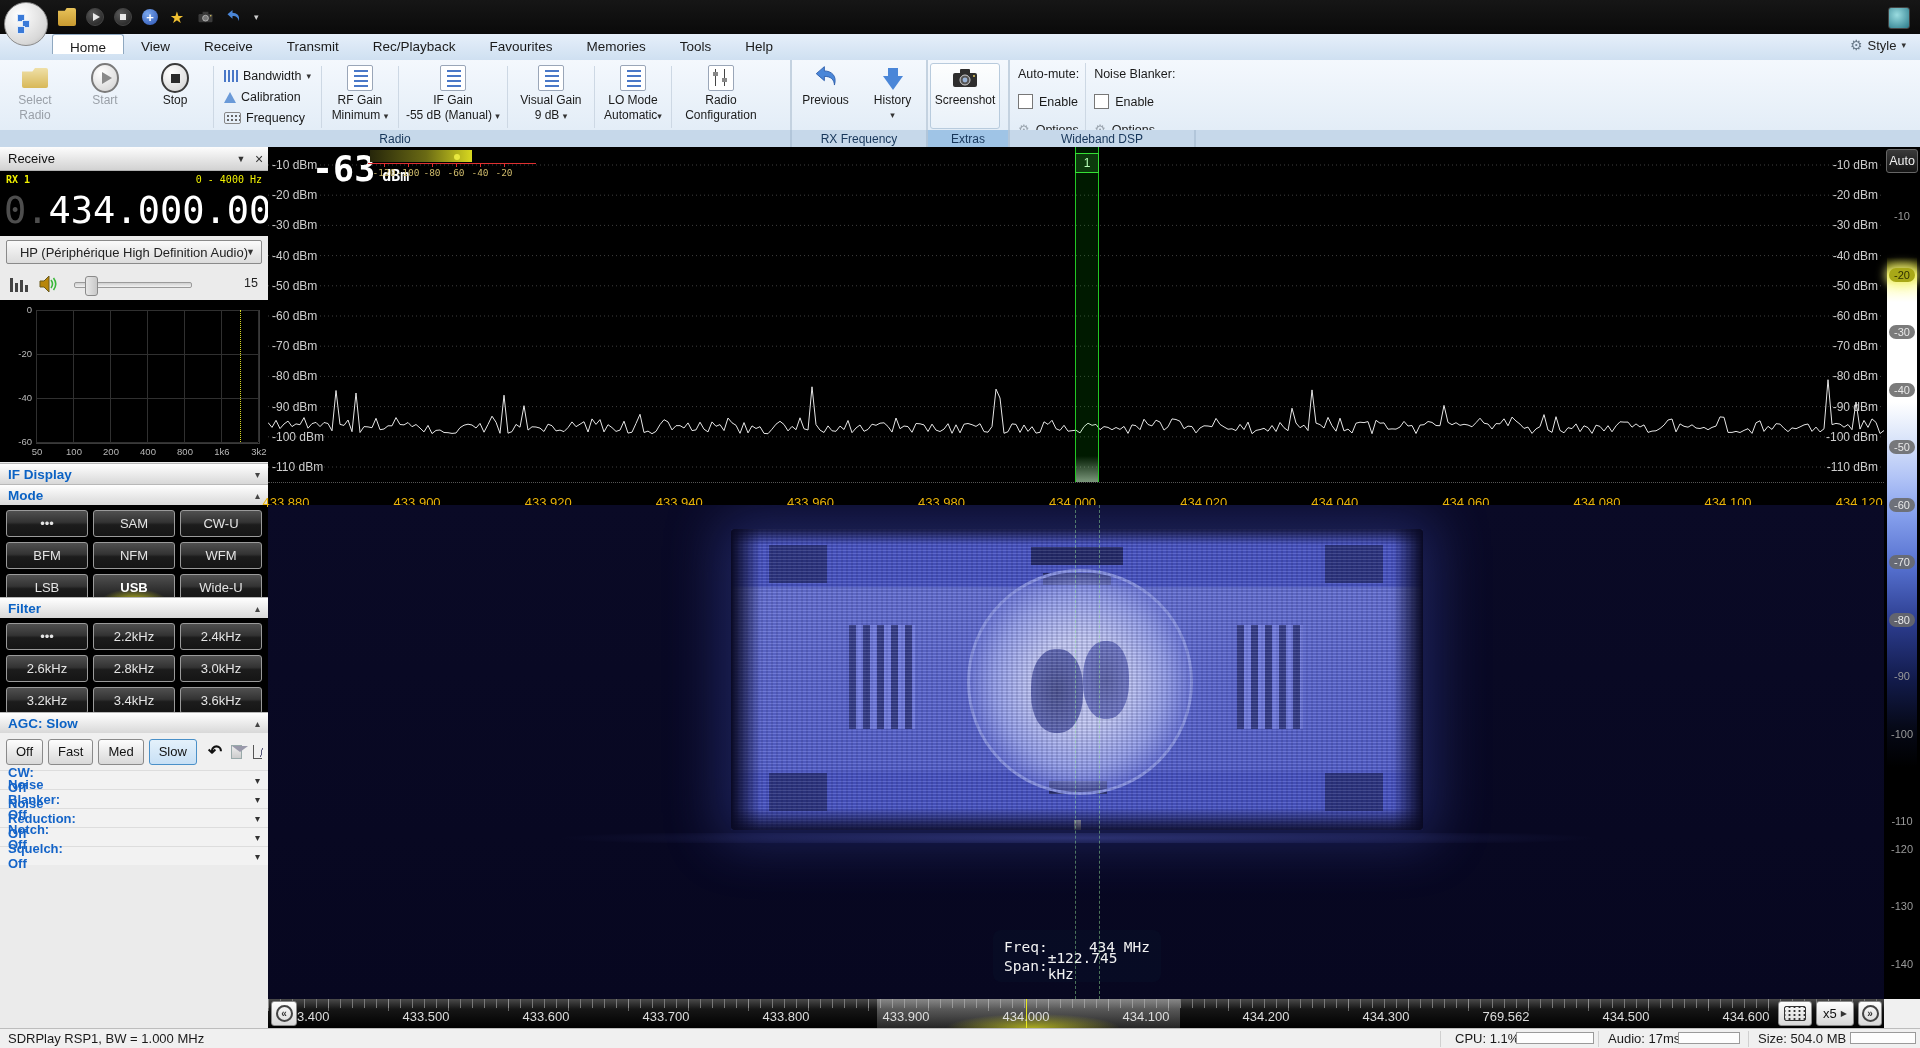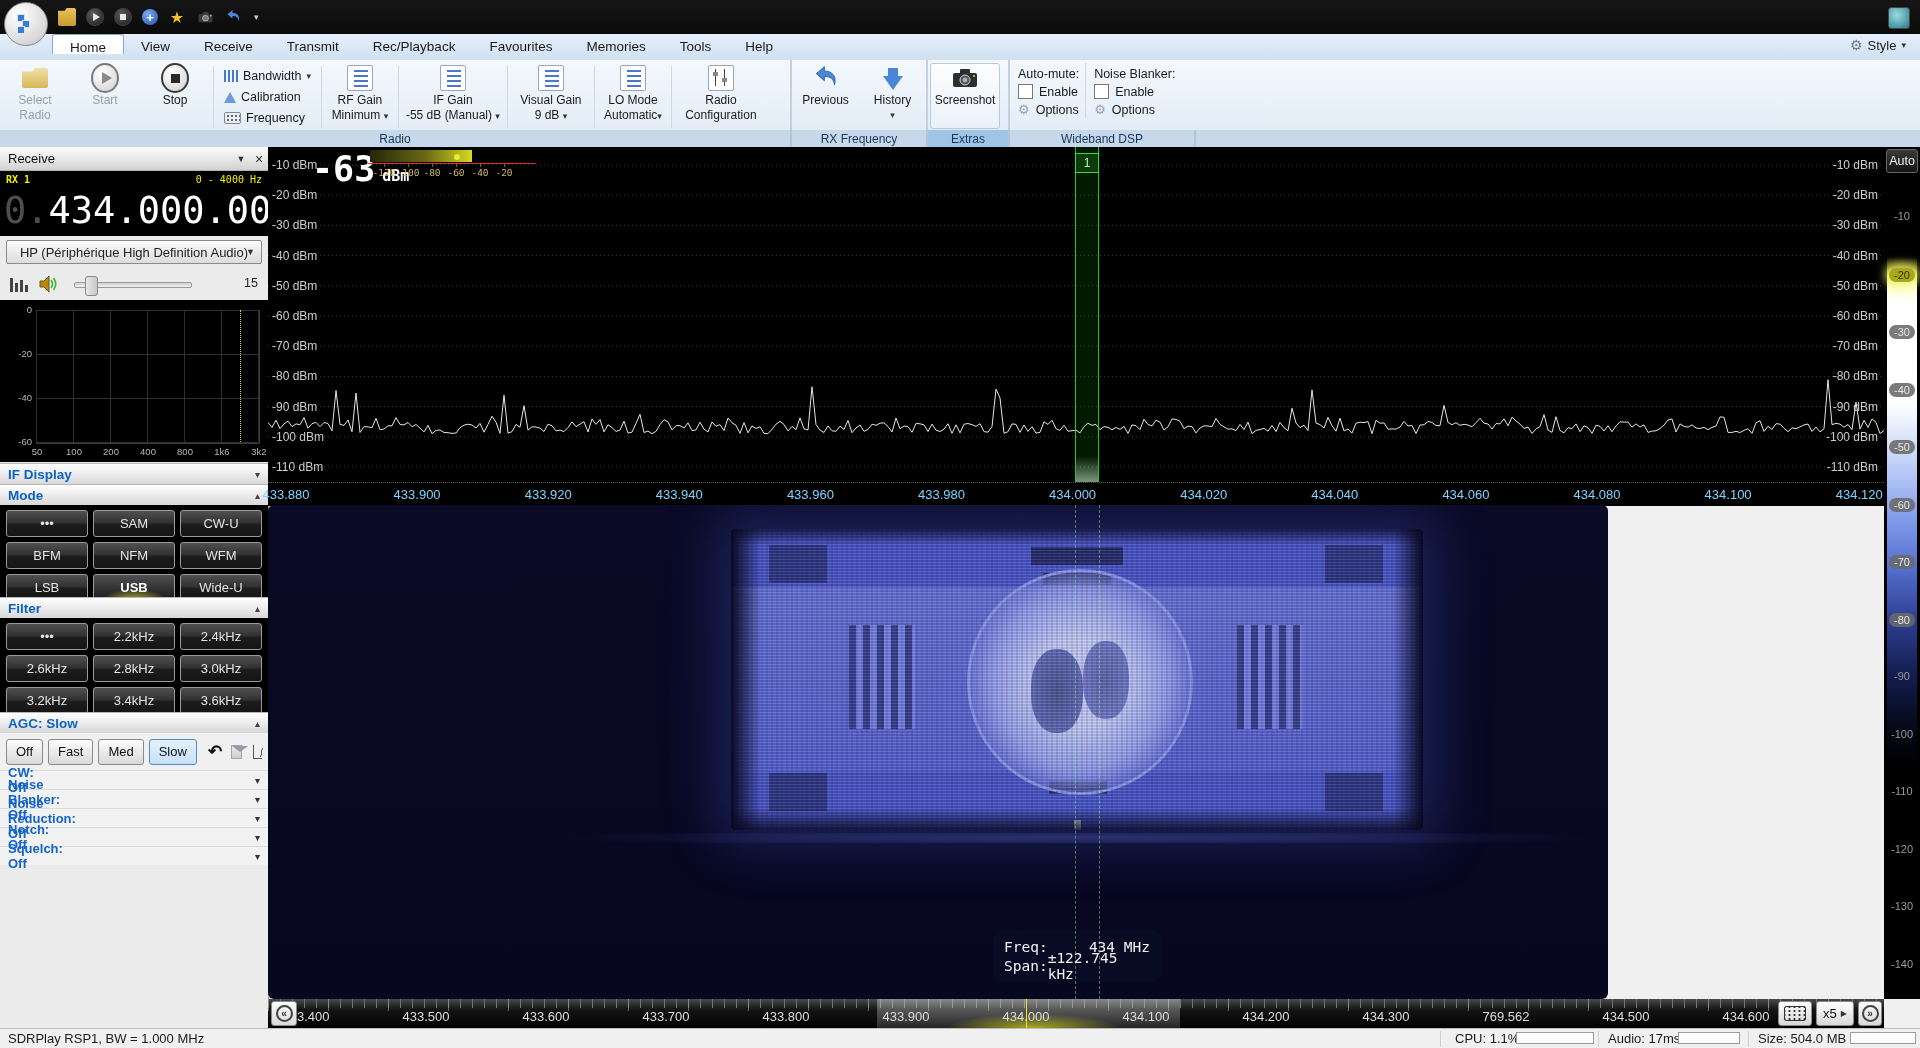--- a/index.html
+++ b/index.html
@@ -55,21 +55,21 @@
   .ic-cfg::before{content:"";position:absolute;left:6px;top:3px;width:1px;height:17px;background:#444;box-shadow:9px 0 0 #444;}
   .ic-cfg::after{content:"";position:absolute;left:4px;top:6px;width:5px;height:4px;background:#888;box-shadow:9px 6px 0 #888;}
   .stackcol{display:flex;flex-direction:column;justify-content:flex-start;gap:3px;padding:4px 4px;}
   .sbtn{display:flex;align-items:center;gap:5px;font-size:12.5px;color:#1a1a1a;height:18px;padding:0 3px;}
   .ic-bw{width:14px;height:12px;background:repeating-linear-gradient(90deg,#4a78c8 0 2px,transparent 2px 4px);}
   .ic-cal{width:0;height:0;border-left:6px solid transparent;border-right:6px solid transparent;border-bottom:11px solid #6a9ad8;}
   .ic-freq{width:15px;height:10px;border:1px solid #888;background:radial-gradient(circle,#666 1px,transparent 1.2px);background-size:4px 4px;background-position:1px 1px;border-radius:2px;}
   .ic-prev svg,.ic-hist,.ic-cam svg{display:block;}
   .ic-hist{width:0;height:0;border-left:10px solid transparent;border-right:10px solid transparent;border-top:14px solid #4a86d8;position:relative;margin-top:10px;}
   .ic-hist::before{content:"";position:absolute;left:-5px;top:-22px;width:10px;height:9px;background:#4a86d8;}
-  .wdcol{display:flex;flex-direction:column;gap:1px;padding:2px 6px 0 8px;font-size:12.5px;color:#1a1a1a;}
+  .wdcol{display:flex;flex-direction:column;gap:11px;padding:2px 6px 0 8px;font-size:12.5px;color:#1a1a1a;}
   .wdcol+.wdcol{border-left:1px solid #cdd8e4;}
   .wdrow{display:flex;align-items:center;gap:6px;height:17px;}
   .cbx{width:13px;height:13px;border:1px solid #777;background:#fff;}
   .gear{color:#9aa4ae;font-size:13px;}
   
   .grouplabels{position:absolute;left:0;top:130px;width:1920px;height:17px;background:#c6d8ea;display:flex;font-size:12px;color:#17365a;}
   .glcell{display:flex;align-items:center;justify-content:center;border-right:2px solid #b2c6da;}
   .gl-radio{width:790px;}.gl-rx{width:134px;}.gl-extras{width:80px;background:#9fc4e6;}.gl-wdsp{width:184px;}
   
   .leftpanel{position:absolute;left:0;top:147px;width:268px;height:881px;background:#ebebeb;border-right:1px solid #9a9a9a;}
@@ -132,23 +132,23 @@
   .mline{position:absolute;left:0;top:14px;width:168px;height:1px;background:#e03030;}
   .mdot{position:absolute;left:86px;top:5px;width:6px;height:6px;border-radius:50%;background:#e8e840;}
   .mtick{position:absolute;top:15px;width:1px;height:3px;background:#e03030;}
   .mtlab{position:absolute;top:18px;font-size:9.5px;color:#cdb96a;transform:translateX(-50%);font-family:"DejaVu Sans Mono",monospace;}
   .specsvg{position:absolute;left:0;top:0;}
   .gband{position:absolute;left:807px;top:0;width:24px;height:335px;background:rgba(0,255,0,0.10);border-left:1px solid rgba(40,230,40,0.85);border-right:1px solid rgba(40,230,40,0.85);box-sizing:border-box;}
   .gband .glow{position:absolute;left:0;right:0;bottom:0;height:26px;background:linear-gradient(180deg,rgba(210,255,210,0) ,rgba(225,255,225,0.55));}
   .gmark{position:absolute;left:807px;top:6px;width:24px;height:20px;background:#0c3a0c;border:1px solid #35e035;box-sizing:border-box;
     color:#b8ffb8;font-size:12px;display:flex;align-items:center;justify-content:center;}
   .faxis{position:absolute;left:0;top:335px;width:1616px;height:23px;background:#000;border-top:1px dotted #555;}
-  .fxlab{position:absolute;top:4px;font-size:13px;color:#7dd3fc;transform:translateX(-50%);}
-  
-  .waterfall{position:absolute;left:268px;top:505px;width:1340px;height:494px;background:linear-gradient(#0a0a26,#070720);overflow:hidden;border-radius:6px;}
+  .fxlab{position:absolute;top:12px;font-size:13px;color:#eab308;transform:translateX(-50%);}
+  
+  .waterfall{position:absolute;left:268px;top:505px;width:1616px;height:494px;background:linear-gradient(#0a0a26,#070720);overflow:hidden;}
   .wfcard{position:absolute;left:463px;top:24px;width:692px;height:301px;background:#4b57c6;border-radius:3px;
     box-shadow:0 0 55px 12px rgba(80,100,230,0.30);overflow:hidden;}
   .wfnoise{position:absolute;inset:0;background:
     repeating-linear-gradient(0deg,rgba(255,255,255,0.10) 0 1px,rgba(0,0,40,0.10) 1px 3px),
     repeating-linear-gradient(90deg,rgba(10,10,60,0.12) 0 2px,transparent 2px 5px);}
   .wfband{position:absolute;left:0;right:0;top:58px;height:185px;background:linear-gradient(rgba(170,180,250,0.30),rgba(140,150,240,0.18));}
   .wfcircle{position:absolute;left:236px;top:40px;width:220px;height:220px;border-radius:50%;border:3px solid #8d98e8;
     background:radial-gradient(circle at 50% 50%,#c6ccf6 0 28%,#97a2ec 55%,rgba(120,130,230,0.25) 74%,rgba(120,130,230,0) 76%);}
   .wfblob1{position:absolute;left:300px;top:120px;width:52px;height:84px;border-radius:45%;background:radial-gradient(#3a4180,#555ead 75%,transparent);opacity:.85;}
   .wfblob2{position:absolute;left:352px;top:112px;width:46px;height:78px;border-radius:45%;background:radial-gradient(#474f96,#5f68bd 75%,transparent);opacity:.8;}
@@ -705,21 +705,21 @@
         <div class="cslab" style="top: 63px;">-10</div>
         <div class="cslab" style="top: 120.5px;"><span class="chip yellow">-20</span></div>
         <div class="cslab" style="top: 178px;"><span class="chip">-30</span></div>
         <div class="cslab" style="top: 235.5px;"><span class="chip">-40</span></div>
         <div class="cslab" style="top: 293px;"><span class="chip">-50</span></div>
         <div class="cslab" style="top: 350.5px;"><span class="chip">-60</span></div>
         <div class="cslab" style="top: 408px;"><span class="chip">-70</span></div>
         <div class="cslab" style="top: 465.5px;"><span class="chip">-80</span></div>
         <div class="cslab" style="top: 523px;">-90</div>
         <div class="cslab" style="top: 580.5px;">-100</div>
-        <div class="cslab" style="top: 638px;">-110</div>
+        <div class="cslab" style="top: 668px;">-110</div>
         <div class="cslab" style="top: 695.5px;">-120</div>
         <div class="cslab" style="top: 753px;">-130</div>
         <div class="cslab" style="top: 810.5px;">-140</div>
       </div>
   </div>
 
   <div class="statusbar">
     <span class="sbtext" style="left:8px">SDRPlay RSP1, BW = 1.000 MHz</span>
     <span class="sbdiv" style="left:1440px"></span>
     <span class="sbtext" style="left:1455px">CPU: 1.1%</span>

